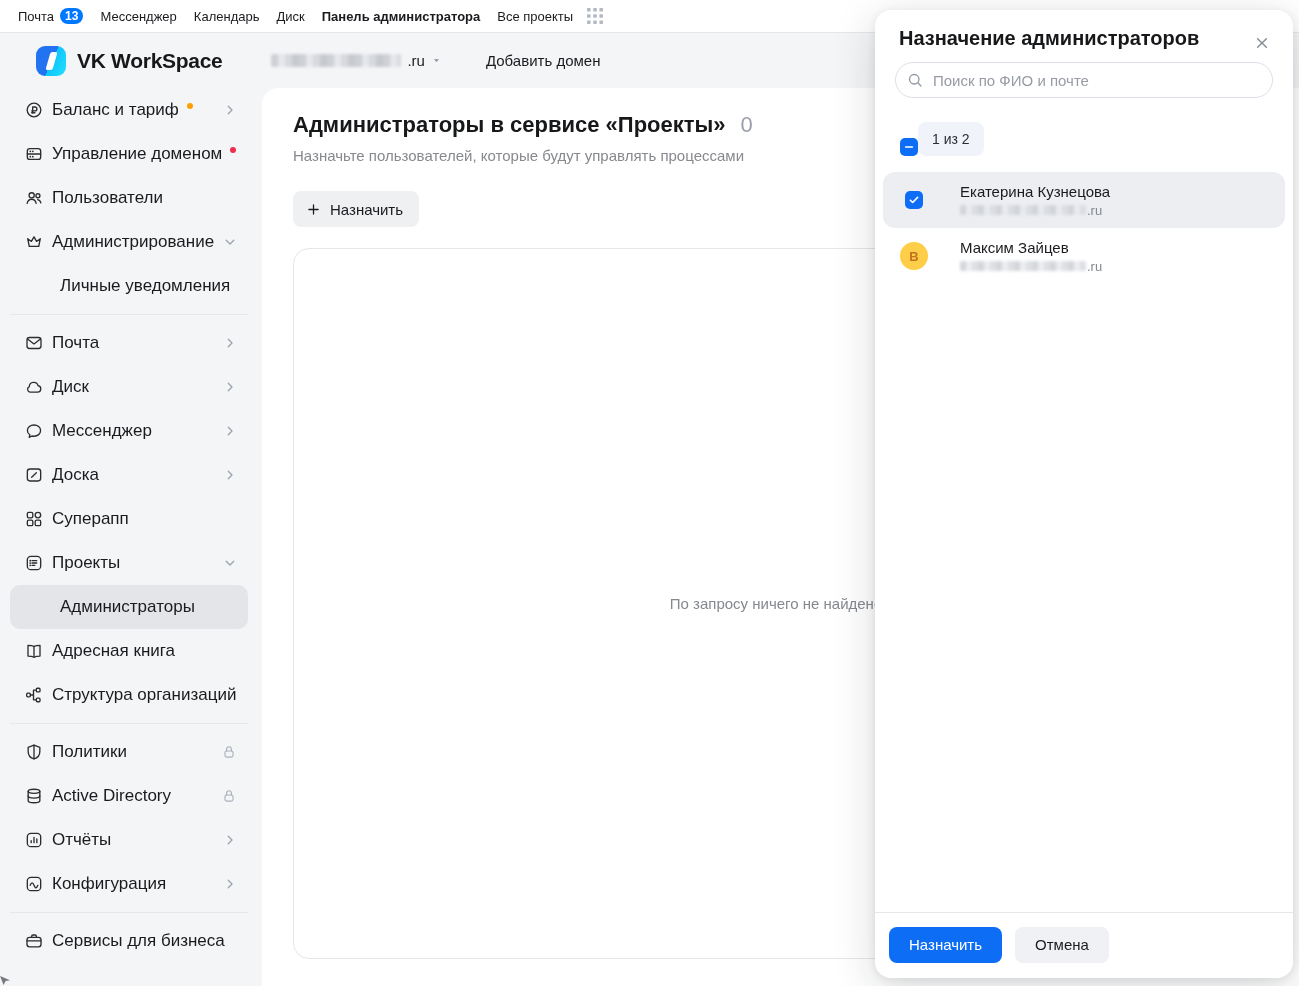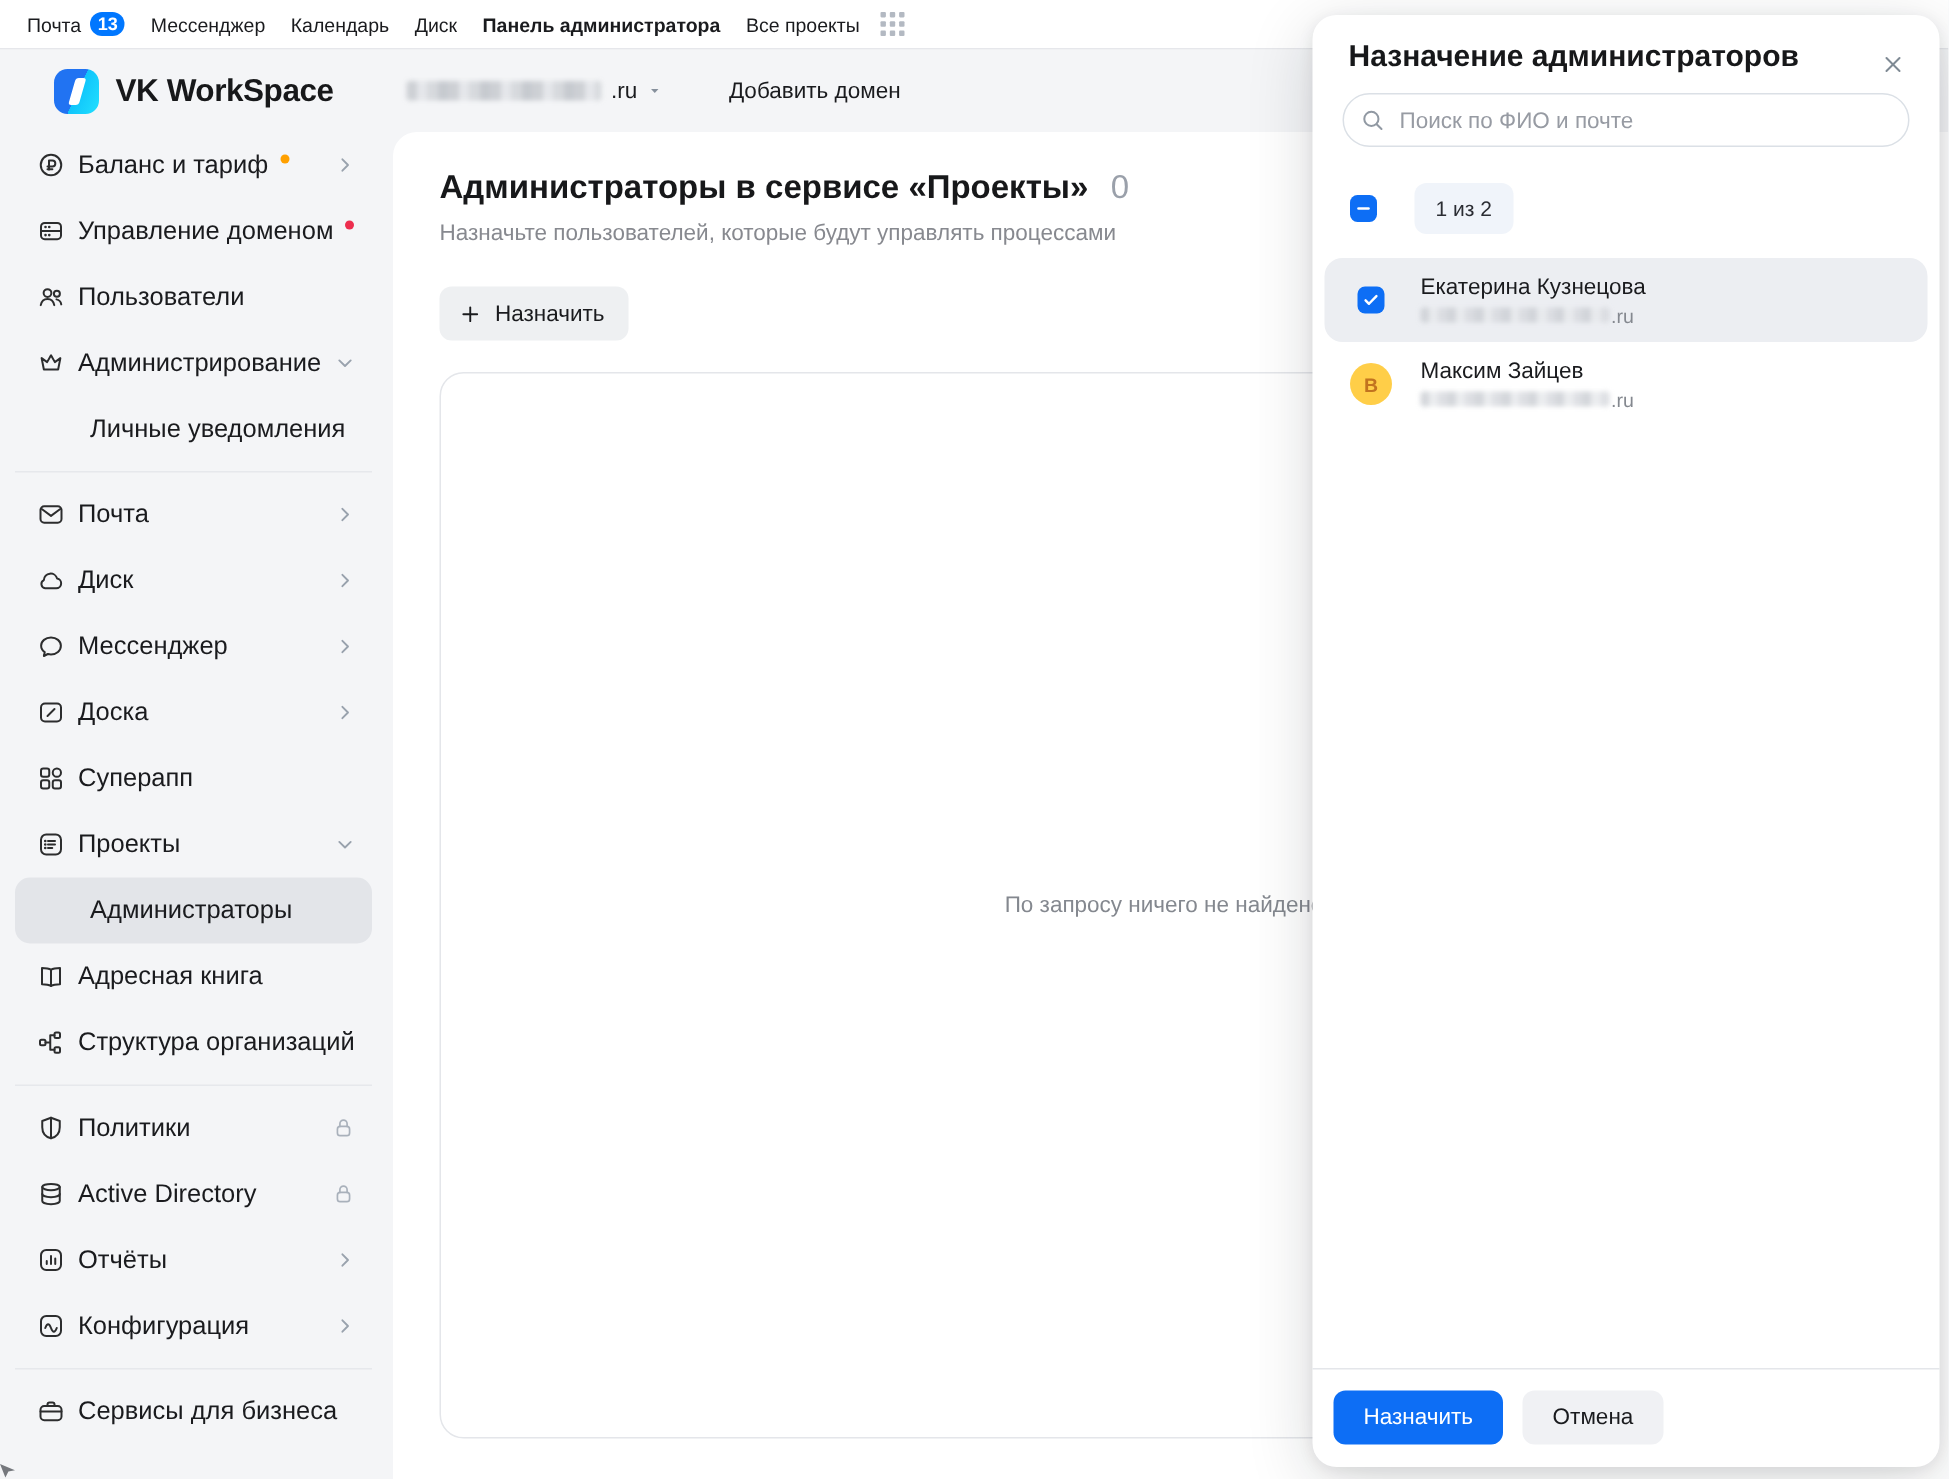--- a/index.html
+++ b/index.html
@@ -106,34 +106,34 @@
   .modal-close svg { width:18px; height:18px; }
   .search-wrap { margin:12px 20px 0; position:relative; }
   .search-icon { position:absolute; left:11px; top:9px; width:18px; height:18px; color:#9199a3; }
   .search-icon svg { width:18px; height:18px; }
   .search-input {
     width:100%; height:36px; border:1px solid #dbe0e6; border-radius:18px;
     padding:0 12px 0 37px; font-size:15px; color:#1a1b1e; outline:none; background:#fff;
     font-family:inherit;
   }
   .search-input::placeholder { color:#979ba3; }
-  .selectall-row { display:flex; align-items:center; margin:24px 24px 0 25px; height:34px; gap:25px; }
+  .selectall-row { display:flex; align-items:flex-end; margin:24px 24px 0 25px; height:34px; }
   .checkbox {
     width:18px; height:18px; border-radius:5px; background:#0d6ef5;
     display:flex; align-items:center; justify-content:center; cursor:pointer; flex:none;
   }
   .checkbox svg { width:14px; height:14px; }
   .sel-badge {
     background:#f0f4fa; border-radius:8px; height:34px; display:flex; align-items:center;
     padding:0 14px; font-size:14px; font-weight:500; color:#2b2d33;
   }
   .user-list { margin-top:16px; flex:1; overflow:hidden; }
   .user-row {
     height:56px; margin:0 8px; border-radius:12px; display:flex; align-items:center;
-    padding:0 12px 0 17px; gap:19px; cursor:pointer;
+    padding:0 12px 0 17px; gap:32px; cursor:pointer;
   }
   .user-row.selected { background:#eceef2; }
   .avatar {
     width:28px; height:28px; border-radius:50%; background:#ffce48; flex:none;
     display:flex; align-items:center; justify-content:center;
     font-size:13px; font-weight:700; color:#c2731f;
   }
   .user-row .checkbox { margin:0 5px; }
   .user-name { font-size:15px; color:#1a1b1e; }
   .user-email { font-size:13px; color:#84888f; margin-top:3px; display:flex; align-items:center; gap:1px; }

